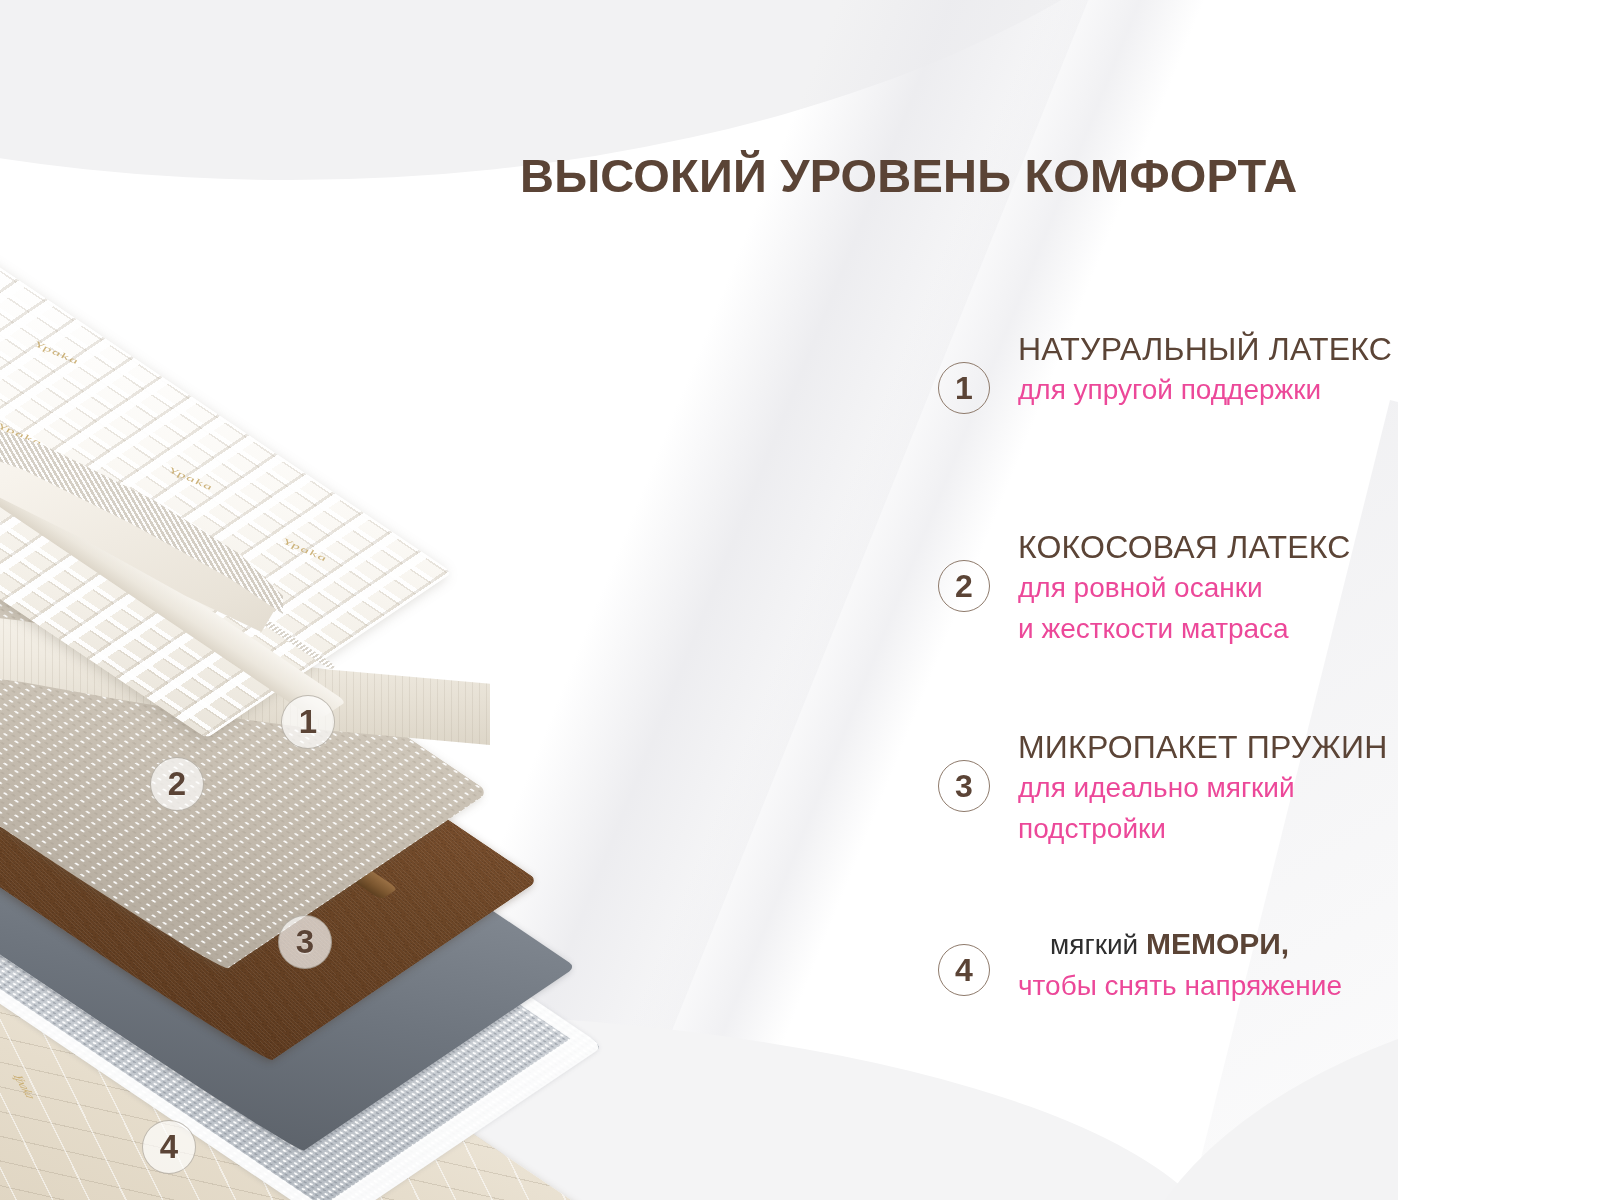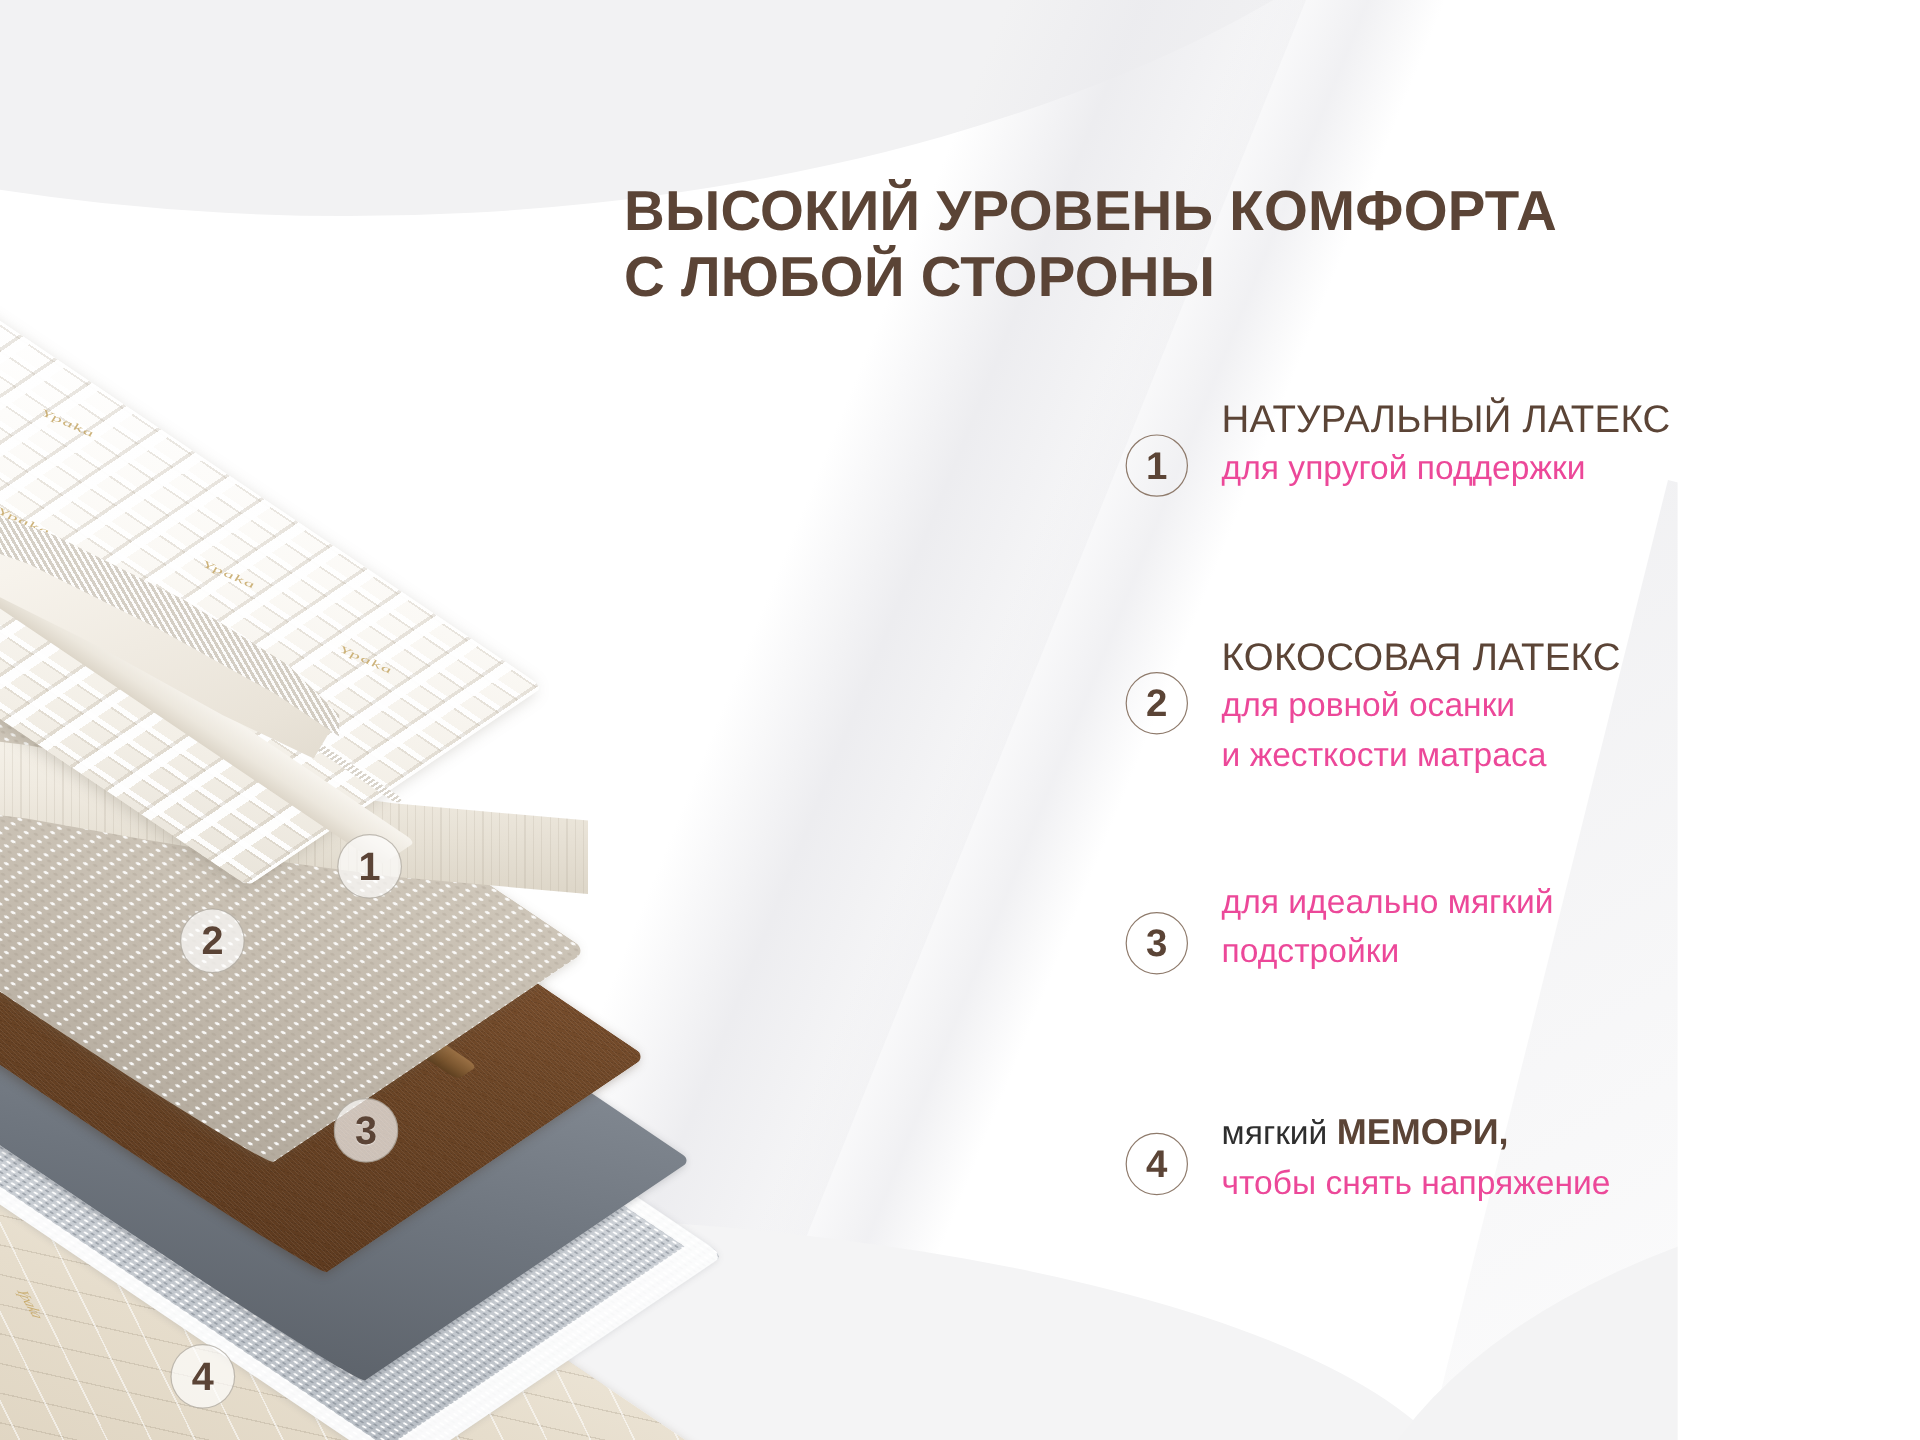--- a/index.html
+++ b/index.html
@@ -132,20 +132,21 @@
     line-height:1.32;
     margin-top:4px;
     white-space:nowrap;
   }
   .f-mixed{
     display:block;
     font-size:28px;
     color:#2e2e2e;
     line-height:1.32;
     white-space:nowrap;
+    margin-left:32px;
   }
   .f-mixed .bold-brown{
     font-size:30px;
     font-weight:bold;
     color:#5b4436;
   }
 
   
   #mattress{
     position:absolute;
@@ -434,21 +435,20 @@
     <div class="arc-tl"></div>
     <div class="diag-band"></div>
     <div class="diag-band2"></div>
     <div class="diag-band3"></div>
     <div class="arc-bl"></div>
     <div class="arc-br"></div>
   </div>
 
   <h1 id="title">
     <span class="tl">ВЫСОКИЙ УРОВЕНЬ КОМФОРТА</span>
-    <span class="tl">С ЛЮБОЙ СТОРОНЫ</span>
   </h1>
 
   <div id="mattress">
 
     <div class="base-side"></div>
     <div class="face base-top">
       <span class="base-gold" style="left:80px;top:120px;">Ypaka</span>
       <span class="base-gold" style="left:300px;top:300px;">Ypaka</span>
       <span class="base-gold" style="left:470px;top:170px;">Ypaka</span>
       <span class="base-gold" style="left:180px;top:440px;">Ypaka</span>
@@ -509,20 +509,21 @@
       <div class="feature-text">
         <span class="f-head">КОКОСОВАЯ ЛАТЕКС</span>
         <span class="f-body">для ровной осанки</span>
         <span class="f-body">и жесткости матраса</span>
       </div>
     </div>
 
     <div class="feature" data-idx="2">
       <div class="num-circle">3</div>
       <div class="feature-text">
+        <span class="f-head">МИКРОПАКЕТ ПРУЖИН</span>
         <span class="f-body">для идеально мягкий</span>
         <span class="f-body">подстройки</span>
       </div>
     </div>
 
     <div class="feature" data-idx="3">
       <div class="num-circle">4</div>
       <div class="feature-text">
         <span class="f-mixed"><span>мягкий </span><span class="bold-brown">МЕМОРИ,</span></span>
         <span class="f-body">чтобы снять напряжение</span>

